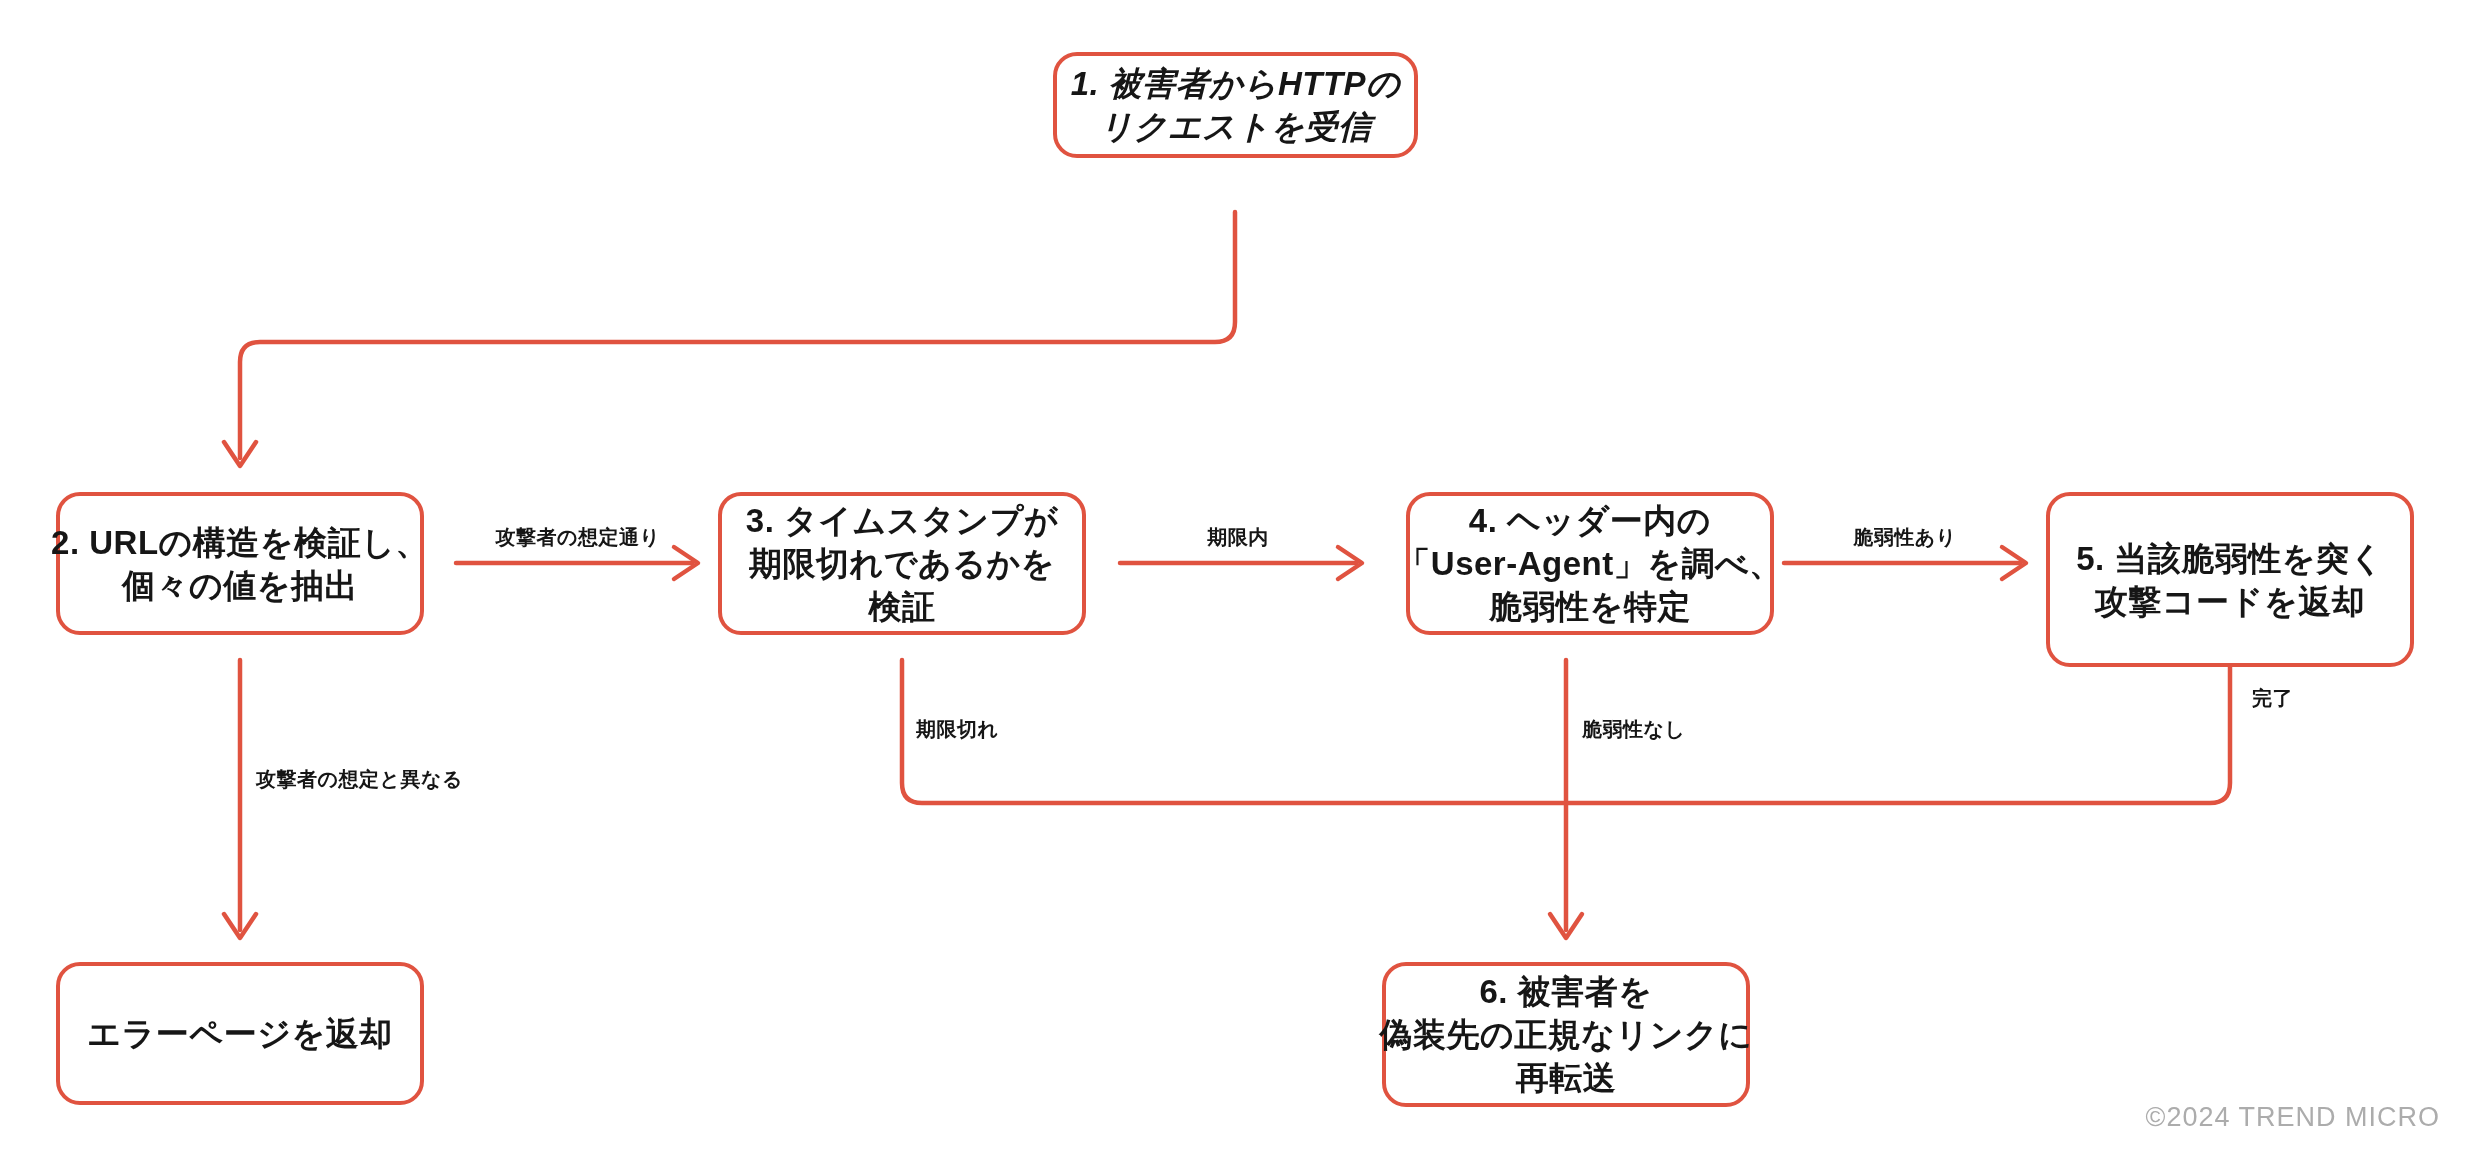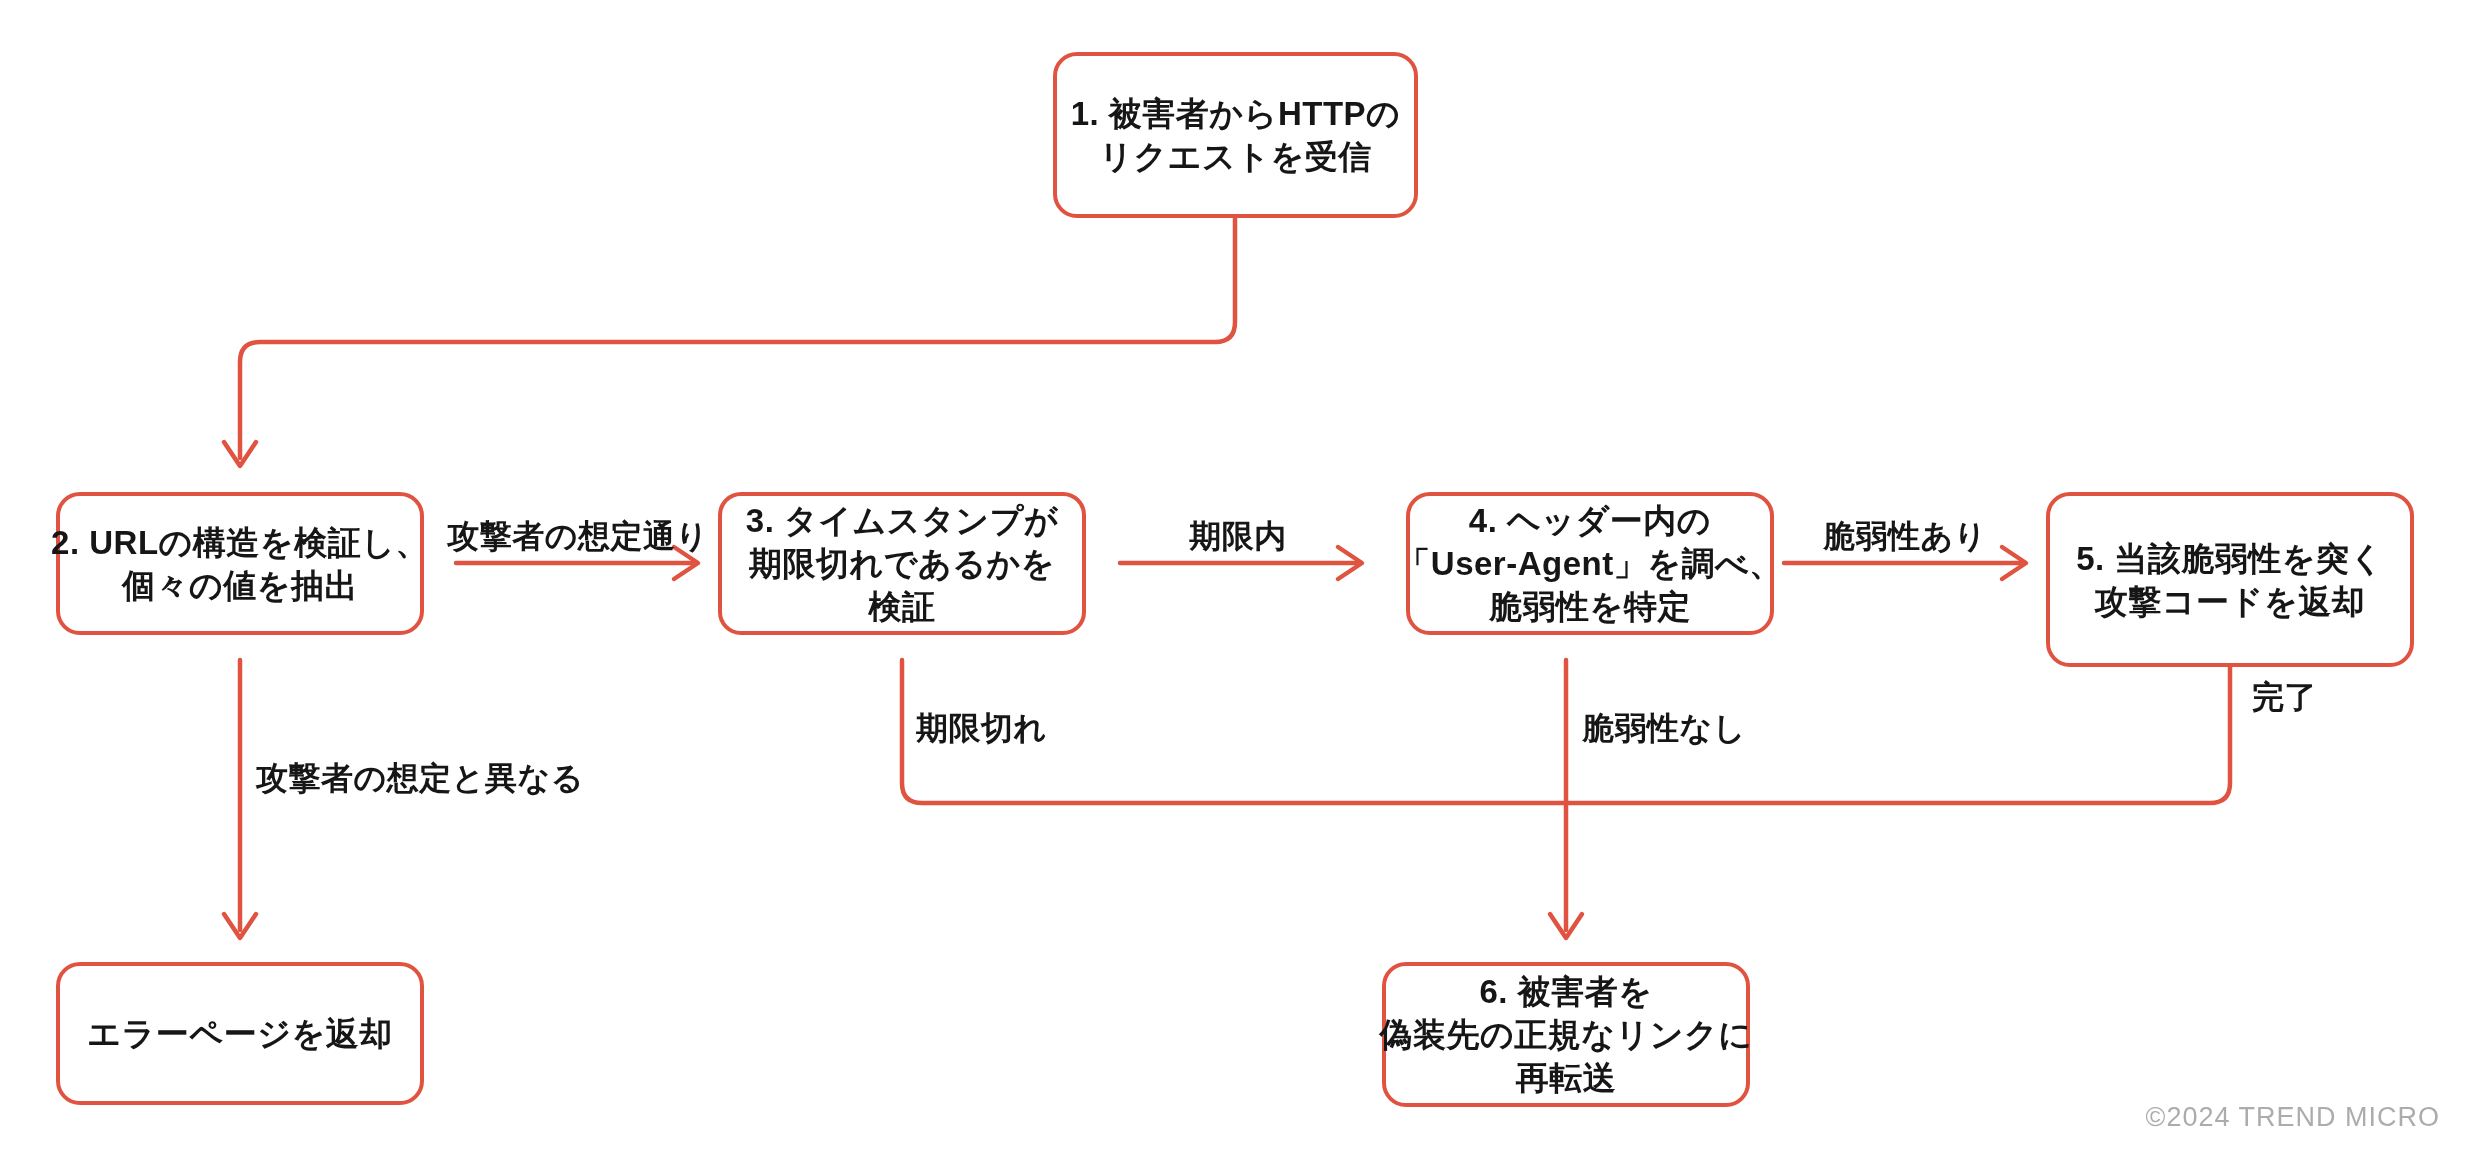--- a/index.html
+++ b/index.html
@@ -36,21 +36,21 @@
     align-items: center;
     text-align: center;
     font-size: 33px;
     line-height: 43px;
     font-weight: 600;
     letter-spacing: 0.5px;
   }
   .node .line { white-space: nowrap; }
   .edge-label {
     position: absolute;
-    font-size: 32px;
+    font-size: 20px;
     font-weight: 600;
     white-space: nowrap;
     letter-spacing: 0.5px;
     font-family: Liberation Mono, monospace;
   }
   .edge-label.centered { transform: translate(-50%, -50%); }
   .edge-label.left-anchored { transform: translateY(-50%); }
   .copyright {
     position: absolute;
     right: 28px;
@@ -82,21 +82,21 @@
 
     <path d="M240 660 L240 930"></path>
     <polyline points="224,914 240,938 256,914"></polyline>
 
     <path d="M902 660 L902 783 Q902 803 922 803 L2210 803 Q2230 803 2230 783 L2230 660"></path>
 
     <path d="M1566 660 L1566 930"></path>
     <polyline points="1550,914 1566,938 1582,914"></polyline>
   </svg>
 
-  <div class="node" style="left:1053px; top:52px; width:365px; height:166px;">
+  <div class="node" style="left:1053px; top:52px; width:365px; height:106px;font-style:italic;">
     <div class="line">1. 被害者からHTTPの</div>
     <div class="line">リクエストを受信</div>
   </div>
 
   <div class="node" style="left:56px; top:492px; width:368px; height:143px;">
     <div class="line">2. URLの構造を検証し、</div>
     <div class="line">個々の値を抽出</div>
   </div>
 
   <div class="node" style="left:718px; top:492px; width:368px; height:143px;border-radius:23px;">

